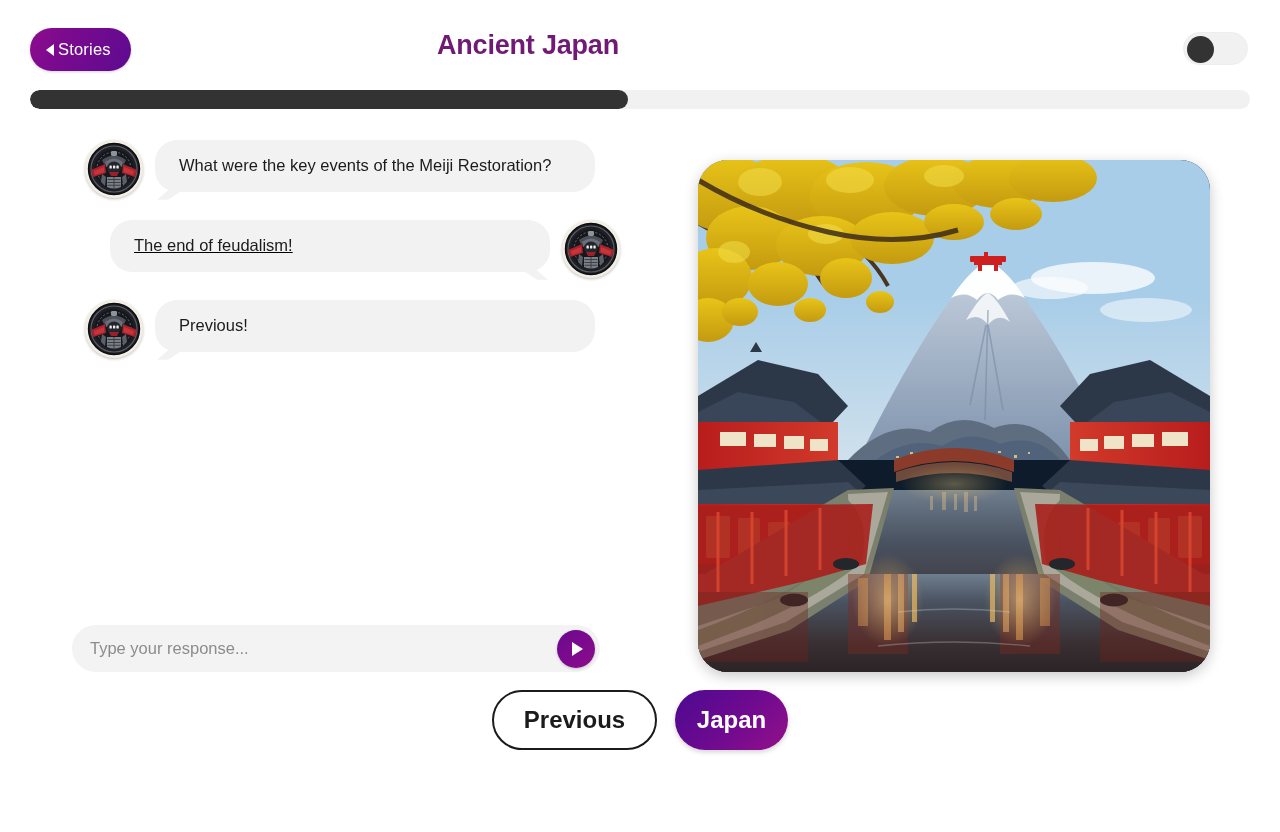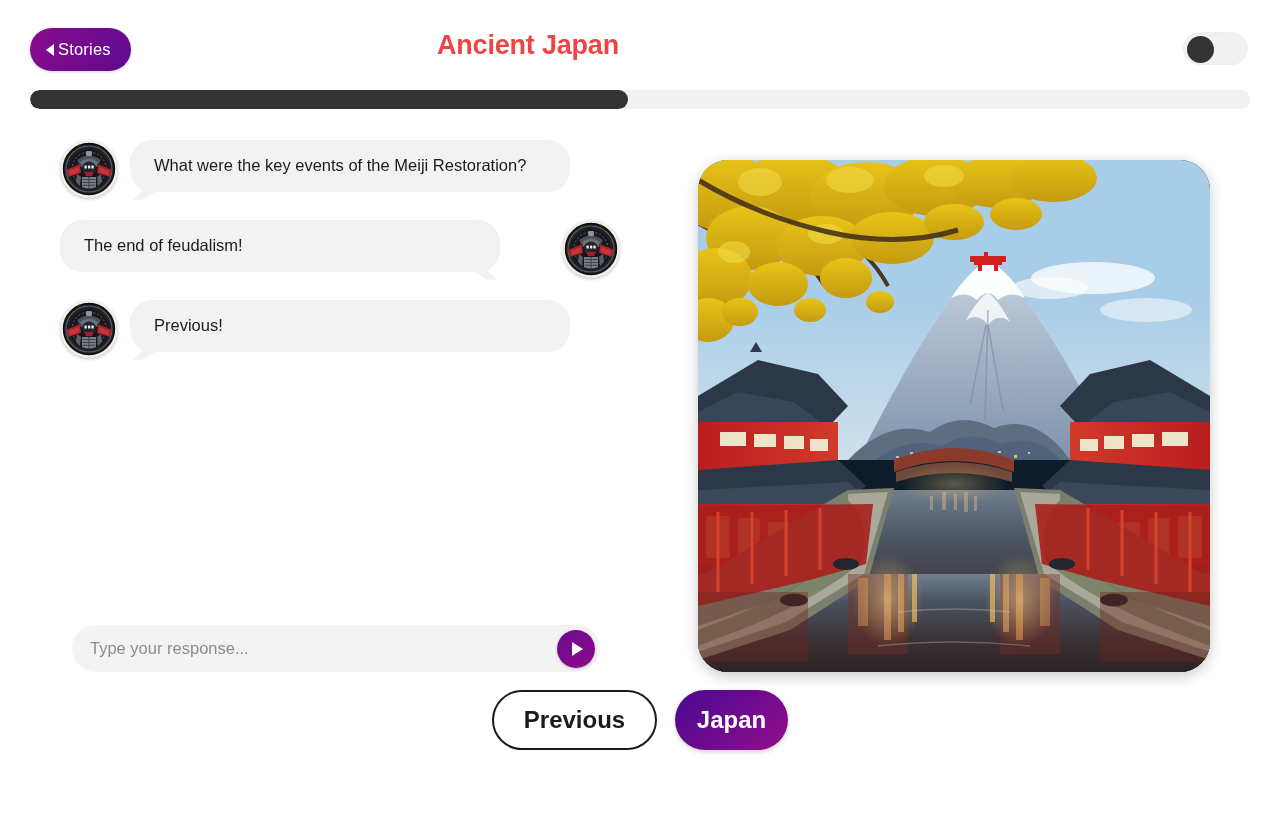--- a/index.html
+++ b/index.html
@@ -30,21 +30,21 @@
     border-top: 6px solid transparent;
     border-bottom: 6px solid transparent;
     border-right: 8px solid #ffffff;
     display: inline-block;
   }
   .stories-label { font-size: 16.5px; letter-spacing: 0.2px; }
 
   .page-title {
     position: absolute; left: 0; top: 30px; width: 1056px;
     text-align: center;
-    font-size: 27px; font-weight: 700; color: #ef4444;
+    font-size: 27px; font-weight: 700; color: #701a75;
     letter-spacing: -0.2px;
   }
 
   .toggle {
     position: absolute; right: 32px; top: 32px;
     width: 65px; height: 33px; border-radius: 17px;
     background: #f1f1f1; border: 1px solid #ededed;
     cursor: pointer;
   }
   .toggle-knob {
@@ -65,22 +65,22 @@
     background: #333333;
   }
 
   
   .content { position: absolute; top: 130px; left: 0; width: 1280px; height: 570px; }
 
   
   .chat-col {
     position: absolute; left: 60px; top: 10px; width: 560px; height: 560px;
   }
-  .msg-row { display: flex; align-items: flex-start; margin-bottom: 22px; }
-  .msg-row.user { justify-content: space-between; }
+  .msg-row { display: flex; align-items: flex-start; margin-bottom: 22px; justify-content: center; }
+  .msg-row.user { justify-content: flex-end; text-decoration: underline; }
 
   .avatar {
     width: 58px; height: 58px; border-radius: 50%;
     flex: 0 0 58px;
     position: relative; overflow: hidden;
     background: #f2efe6;
     box-shadow: 0 1px 3px rgba(0,0,0,0.25);
   }
   .avatar svg { display: block; width: 58px; height: 58px; }
 

